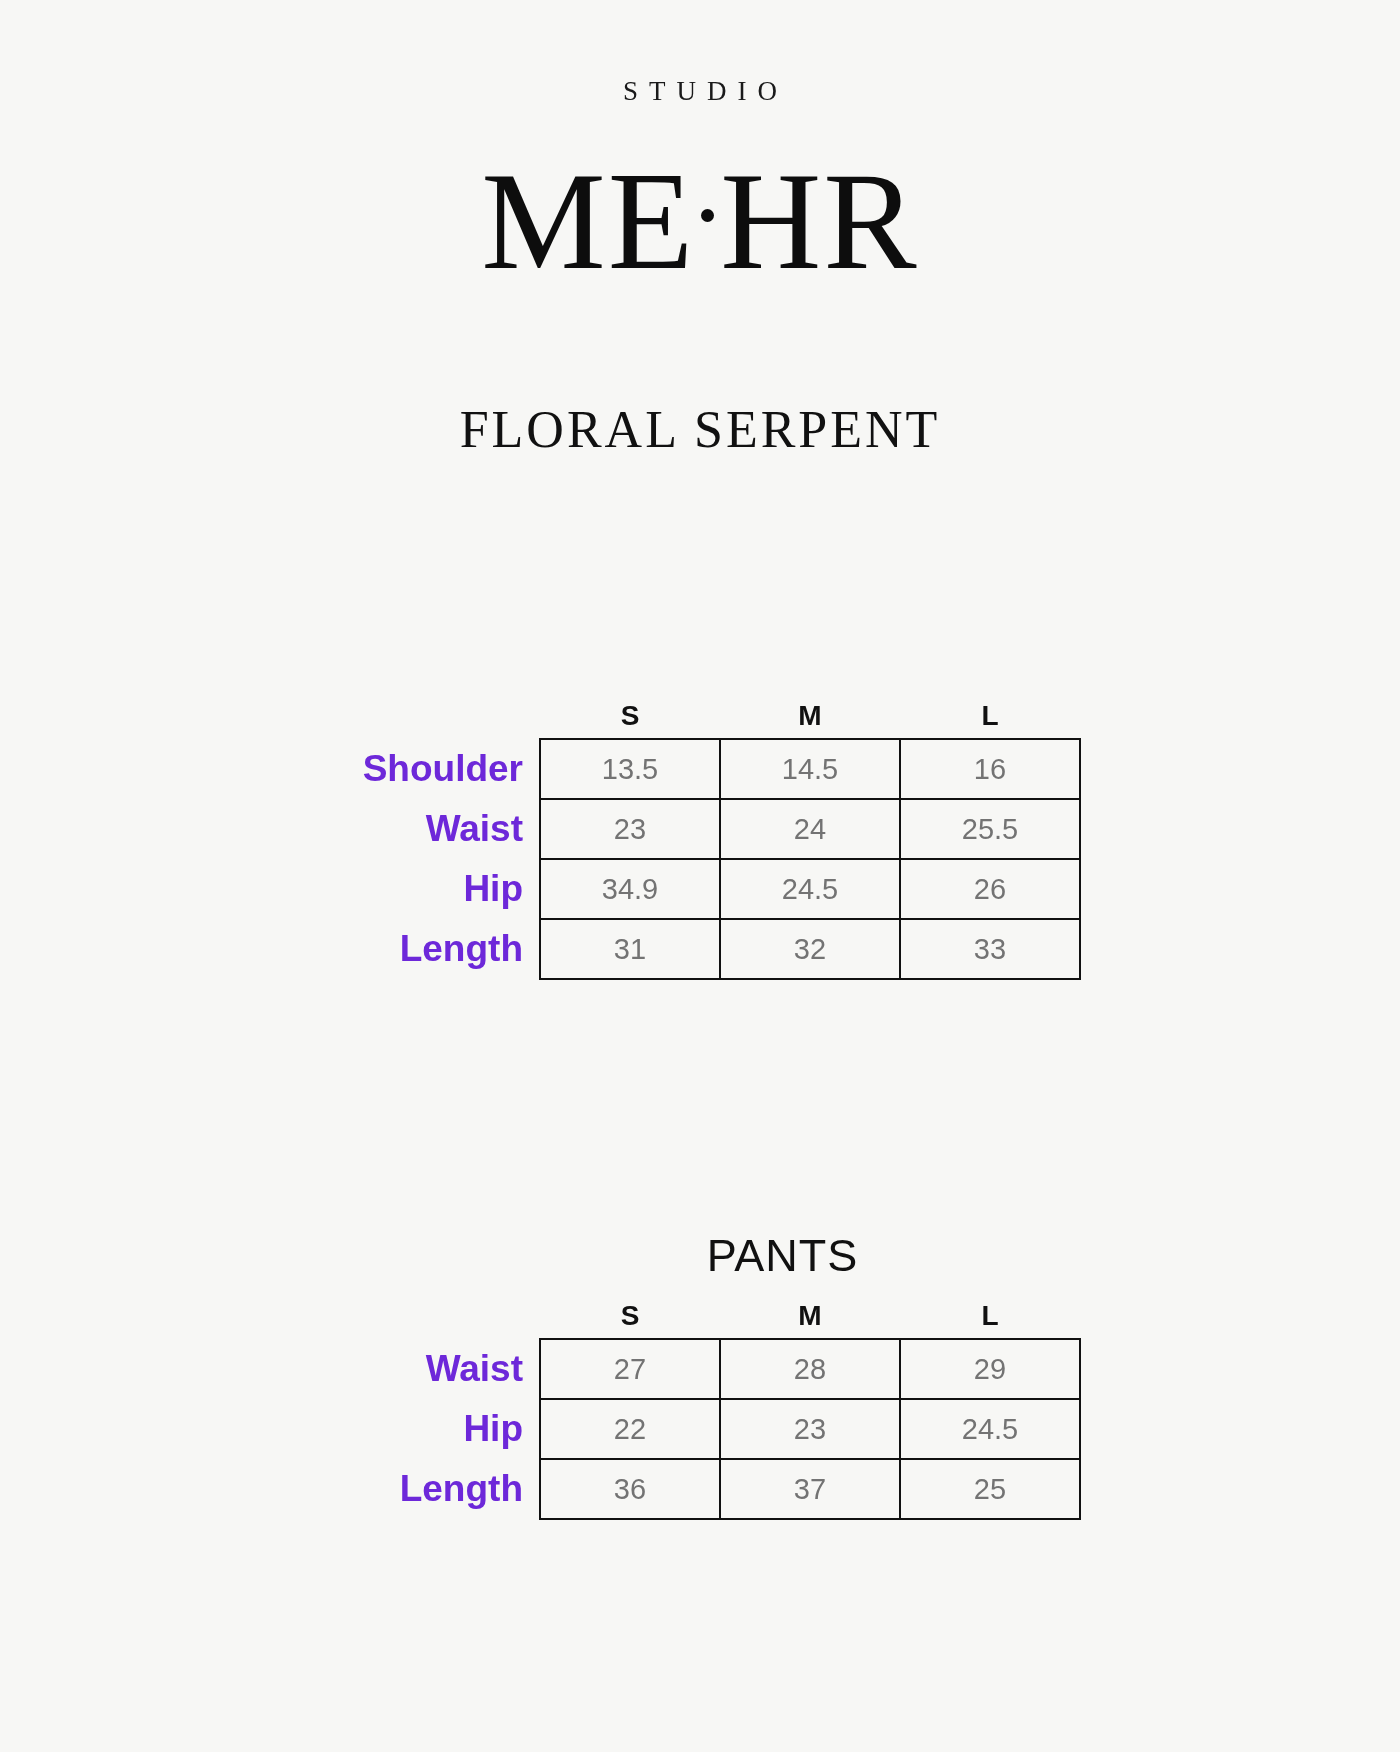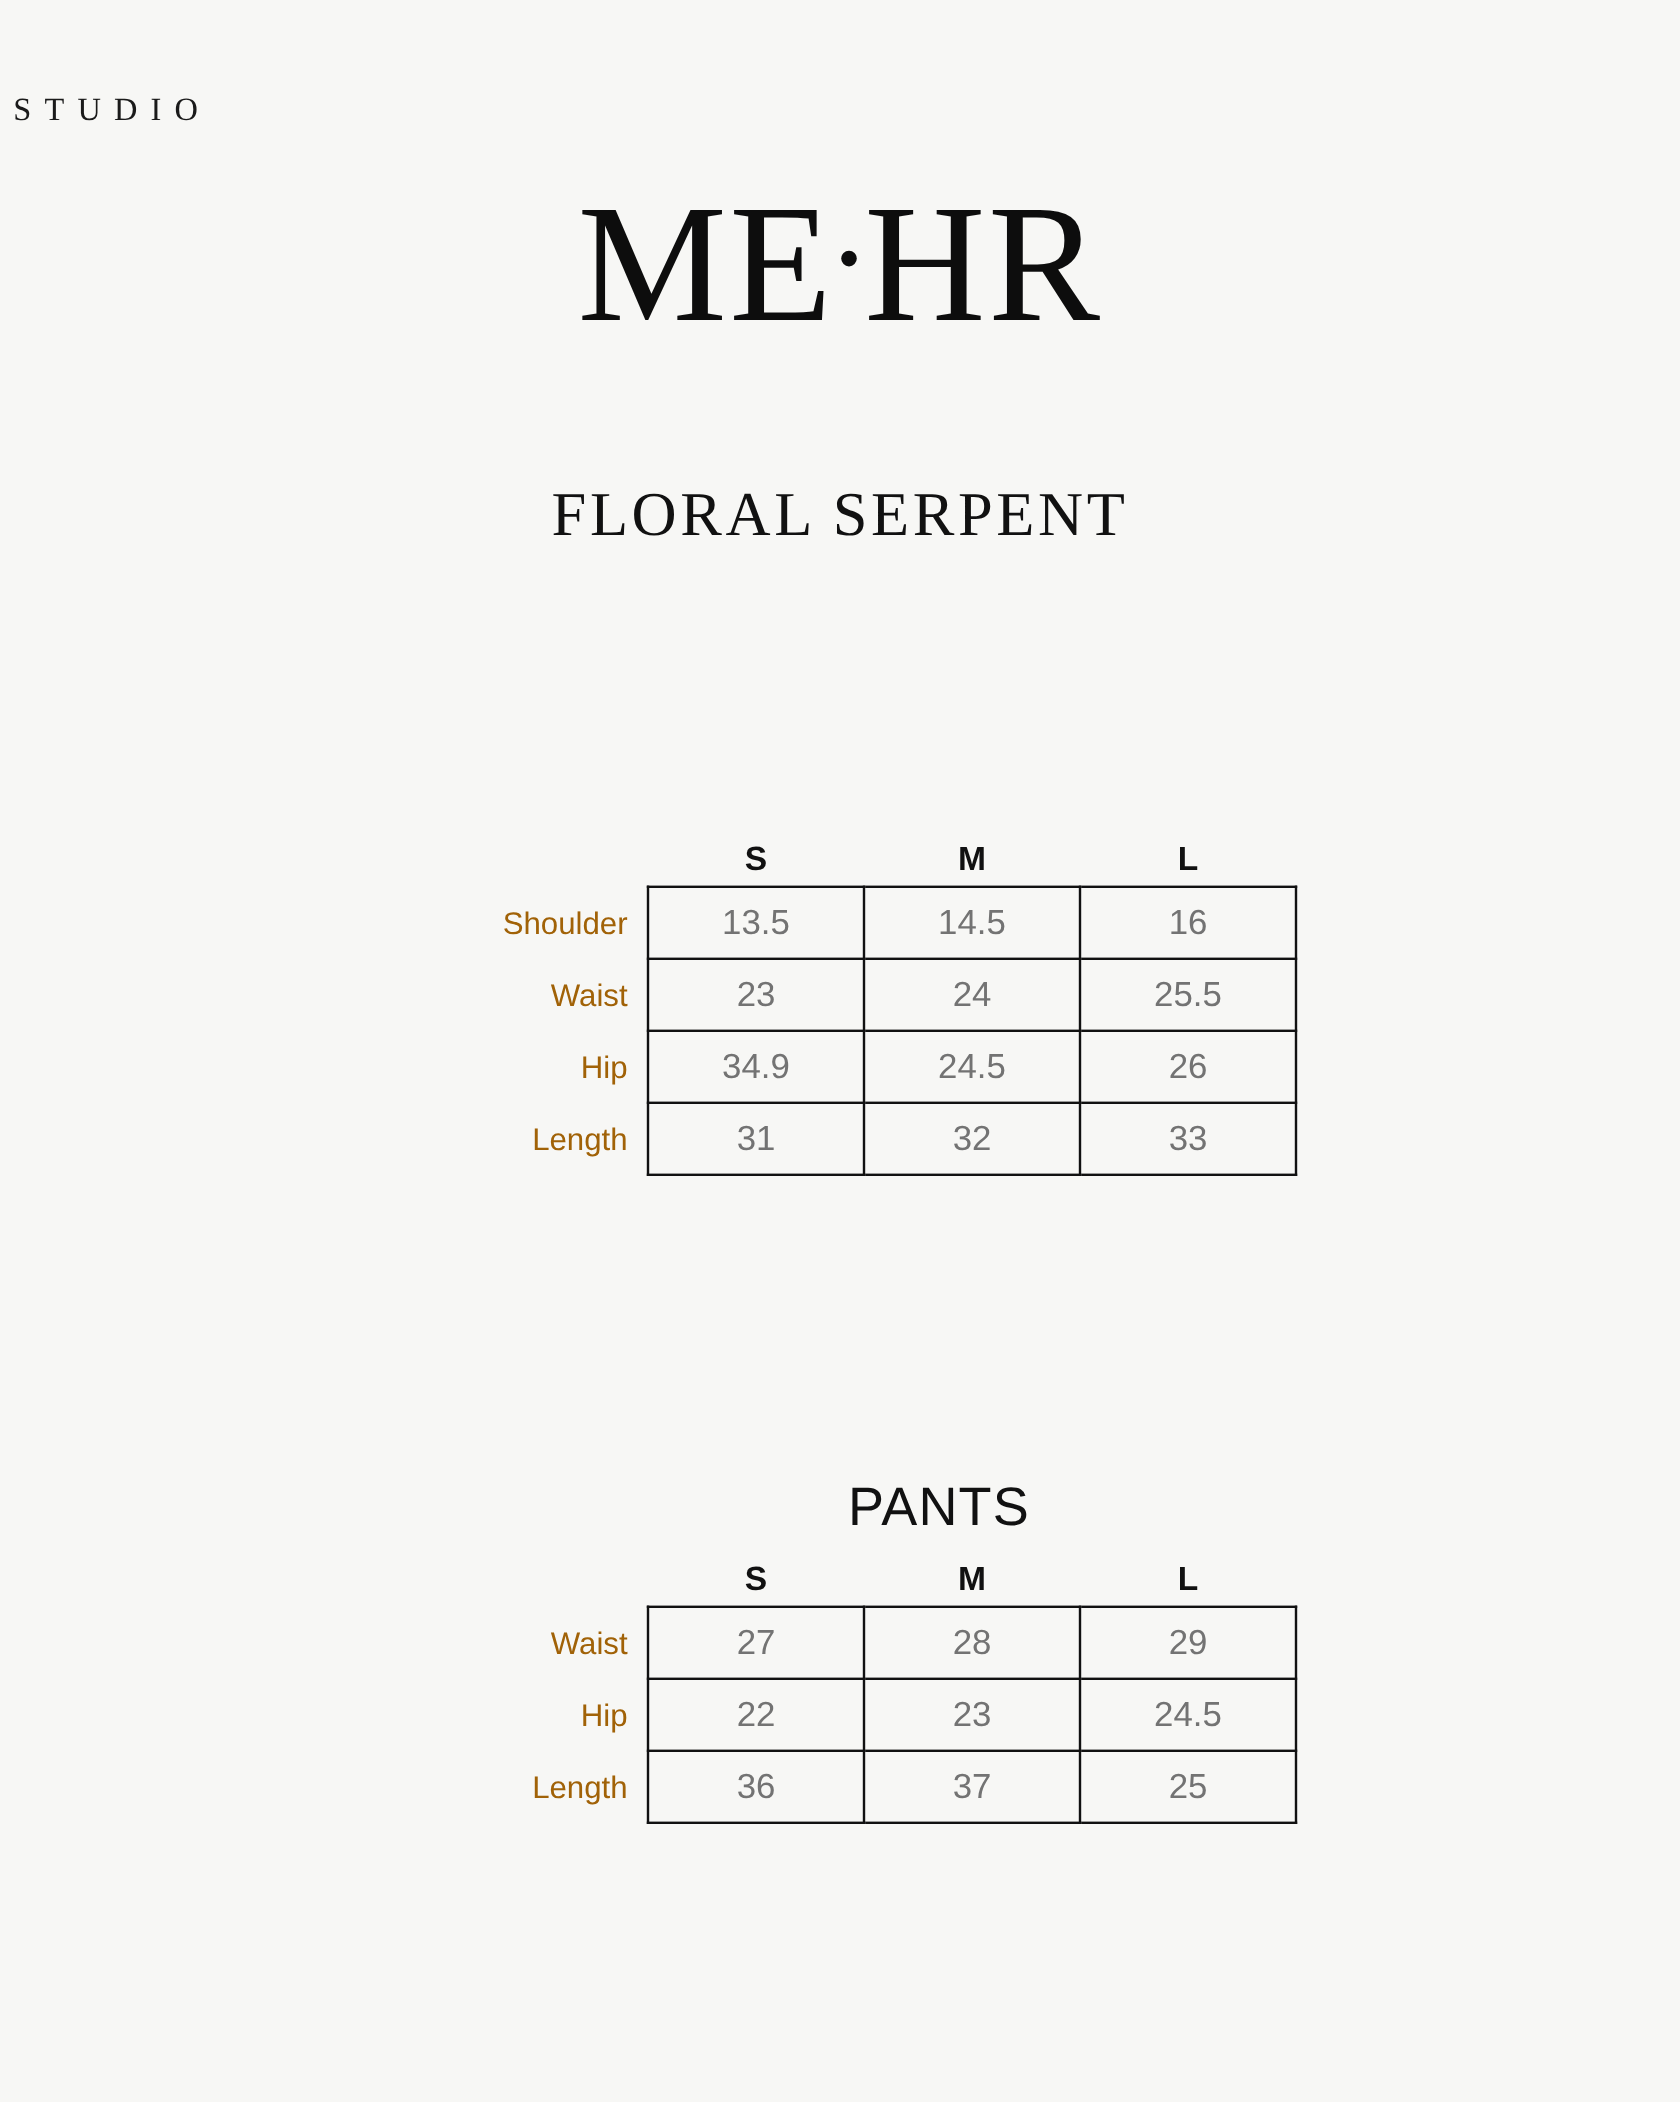--- a/index.html
+++ b/index.html
@@ -20,21 +20,21 @@
     height: 1752px;
     box-sizing: border-box;
   }
 
   
   .brand {
     position: absolute;
     top: 78px;
     left: 0;
     width: 1400px;
-    text-align: left;
+    text-align: center;
   }
   .brand-studio {
     font-family: "Liberation Serif", serif;
     font-size: 27px;
     letter-spacing: 11px;
     text-indent: 11px;
     color: #1a1a1a;
     font-weight: 400;
     line-height: 1;
   }
@@ -117,24 +117,24 @@
     border: none;
     color: #111111;
   }
   table.size-table th.corner {
     border: none;
     padding: 0;
   }
   table.size-table td.row-label {
     text-align: right;
     padding-right: 16px;
-    font-size: 26px;
-    font-weight: 400;
+    font-size: 37px;
+    font-weight: 700;
     border: none;
-    color: #a16207;
+    color: #6d28d9;
     white-space: nowrap;
   }
   table.size-table td.cell {
     border: 2px solid #111111;
     text-align: center;
     font-size: 29px;
     height: 56px;
     color: #737373;
     background: transparent;
   }

